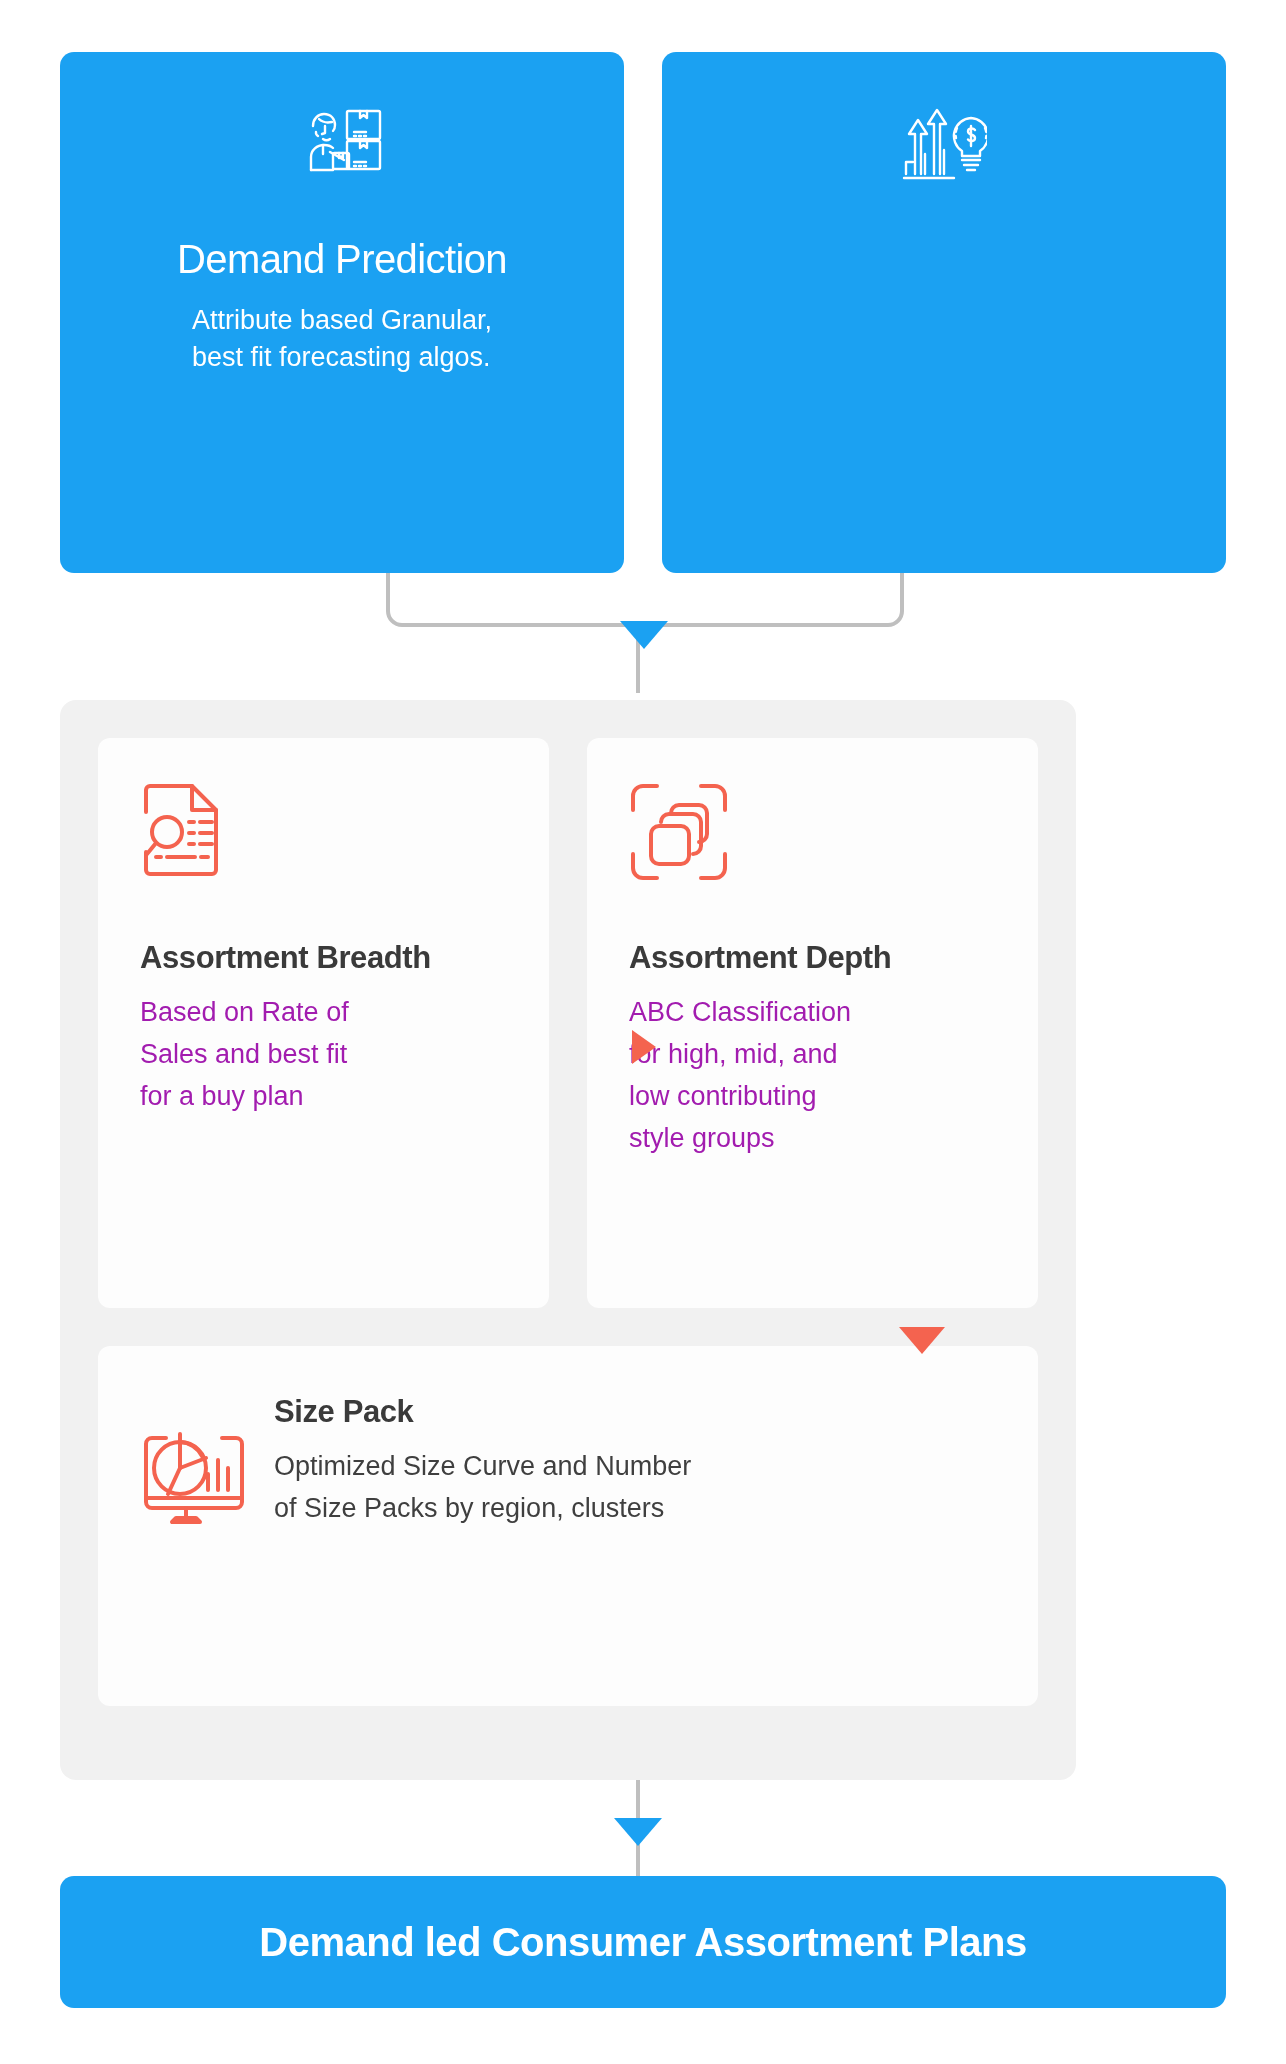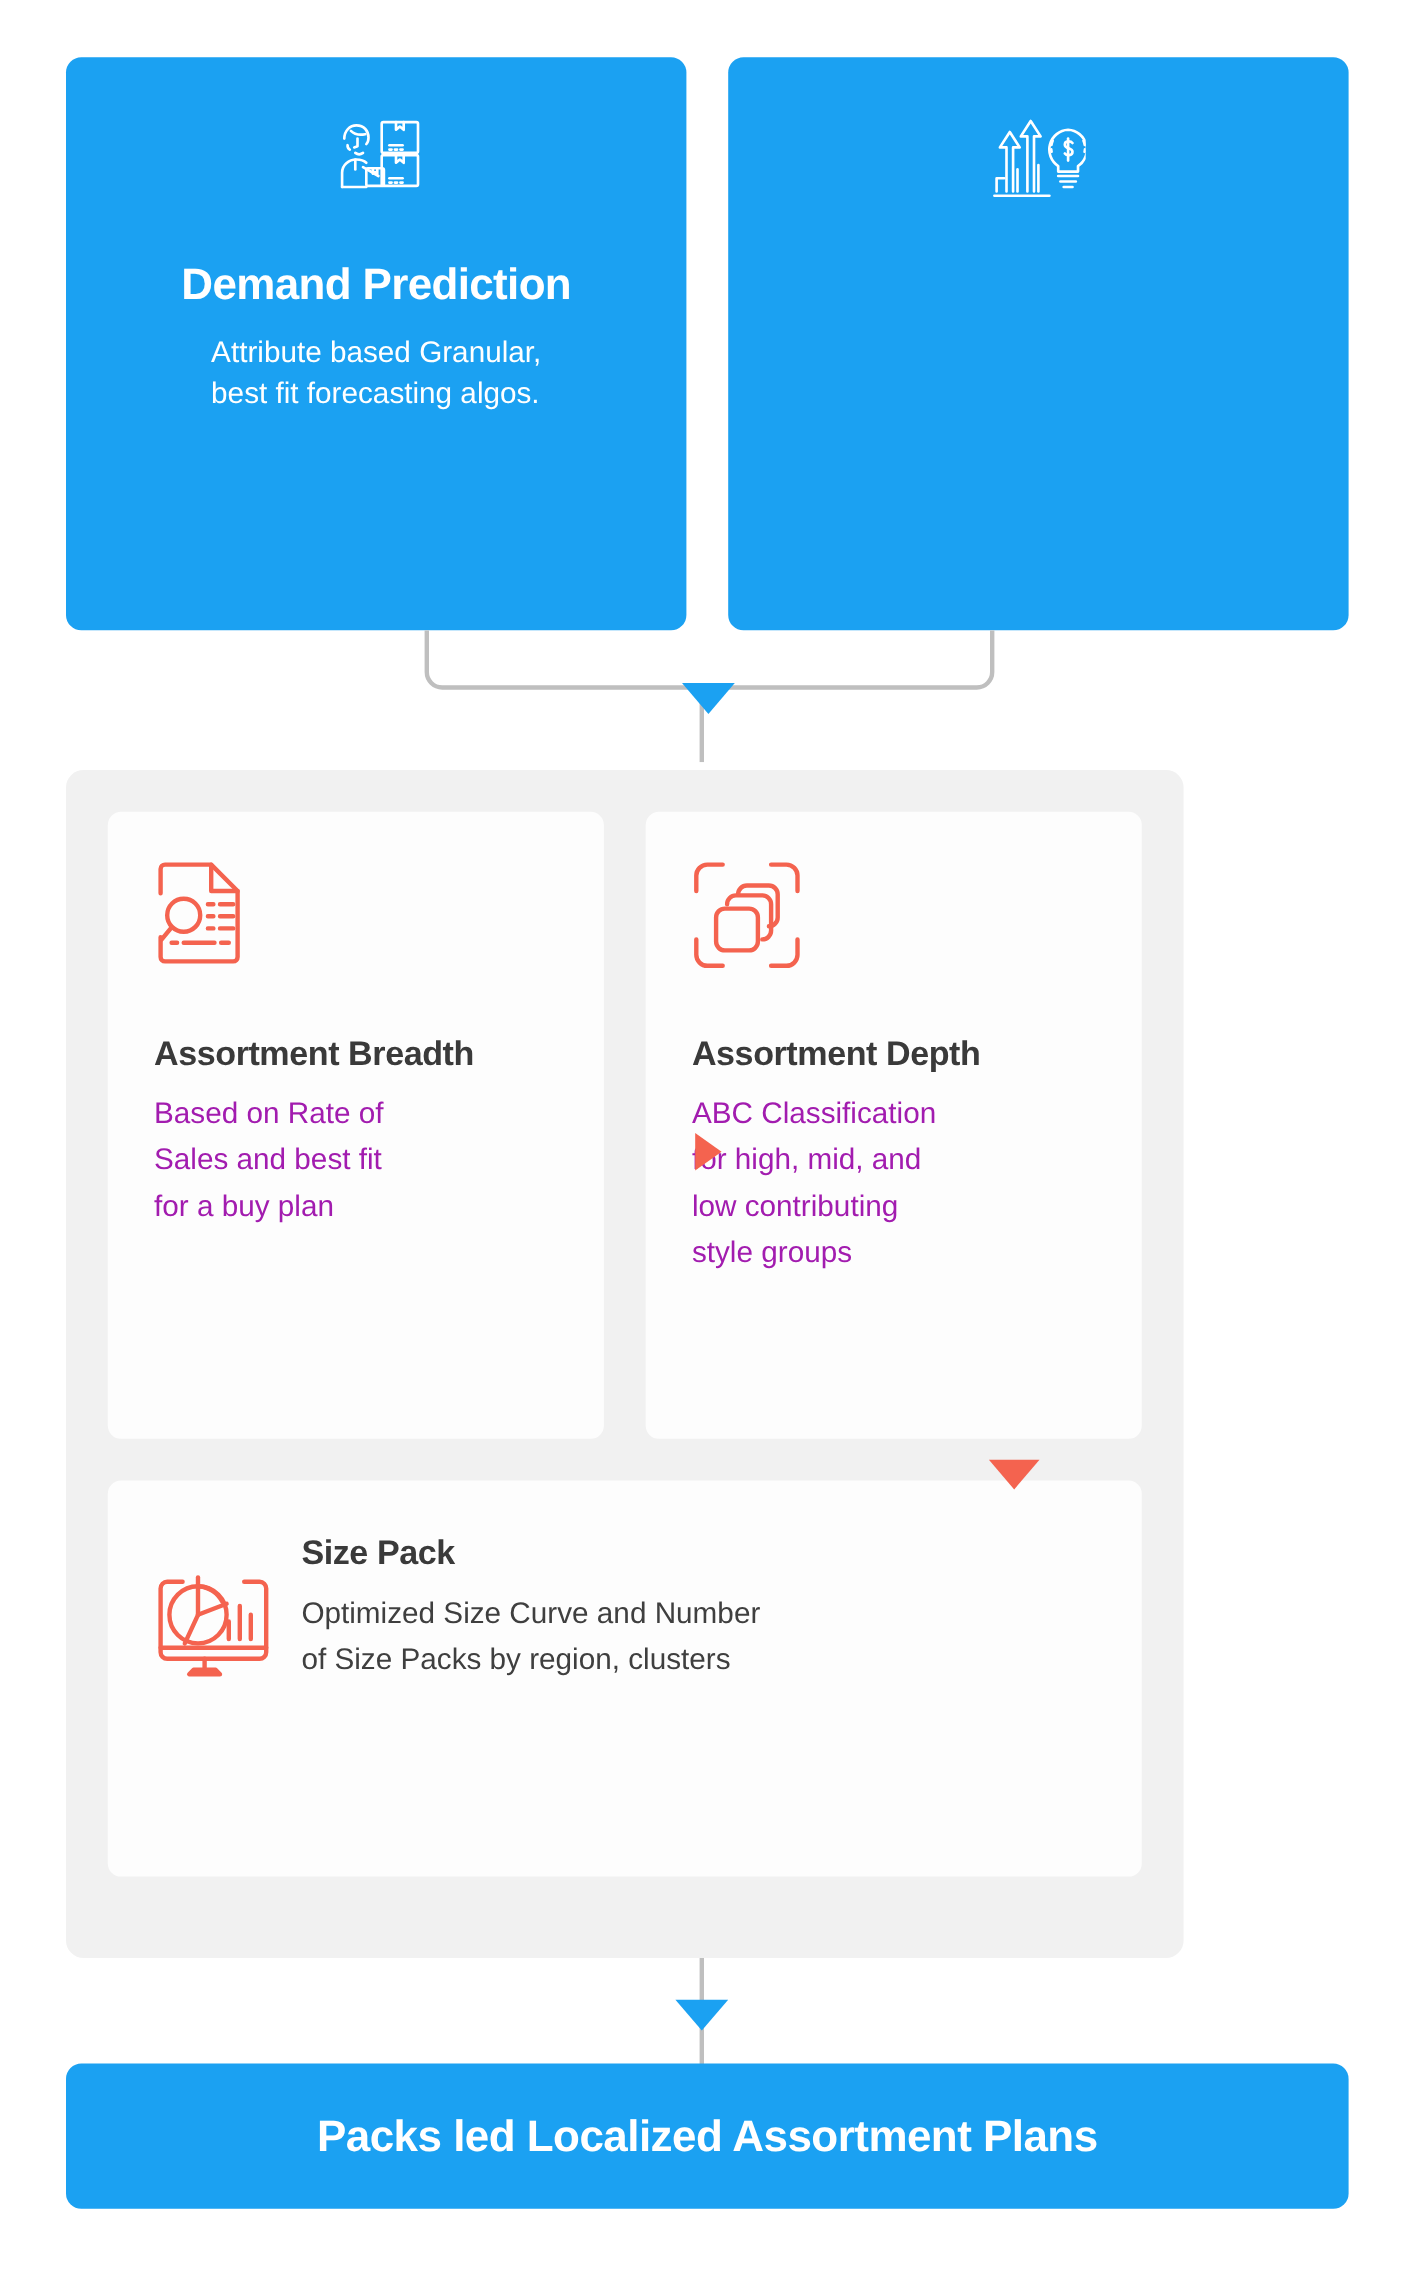--- a/index.html
+++ b/index.html
@@ -45,21 +45,21 @@
   .blue-card .card-icon {
     height: 92px;
     display: flex;
     align-items: center;
     justify-content: center;
     margin-bottom: 44px;
   }
   .blue-card .card-title {
     color: #ffffff;
     font-size: 40px;
-    font-weight: bold;
+    font-weight: normal;
     letter-spacing: -0.6px;
     text-align: center;
     margin-bottom: 20px;
     line-height: 1.15;
   }
   .blue-card .card-desc {
     color: #ffffff;
     font-size: 27px;
     text-align: left;
     line-height: 1.38;
@@ -352,16 +352,16 @@
     </div>
   </div>
 
   <div class="arrow-right"></div>
   <div class="arrow-down-red"></div>
 
   <div class="connector-bottom"></div>
   <div class="arrow-down-blue"></div>
 
   <div class="banner">
-    <div class="banner-text">Packs led Localized Assortment Plans</div>
+    <div class="banner-text">Demand led Consumer Assortment Plans</div>
   </div>
 
 </div>
 
 </body></html>

